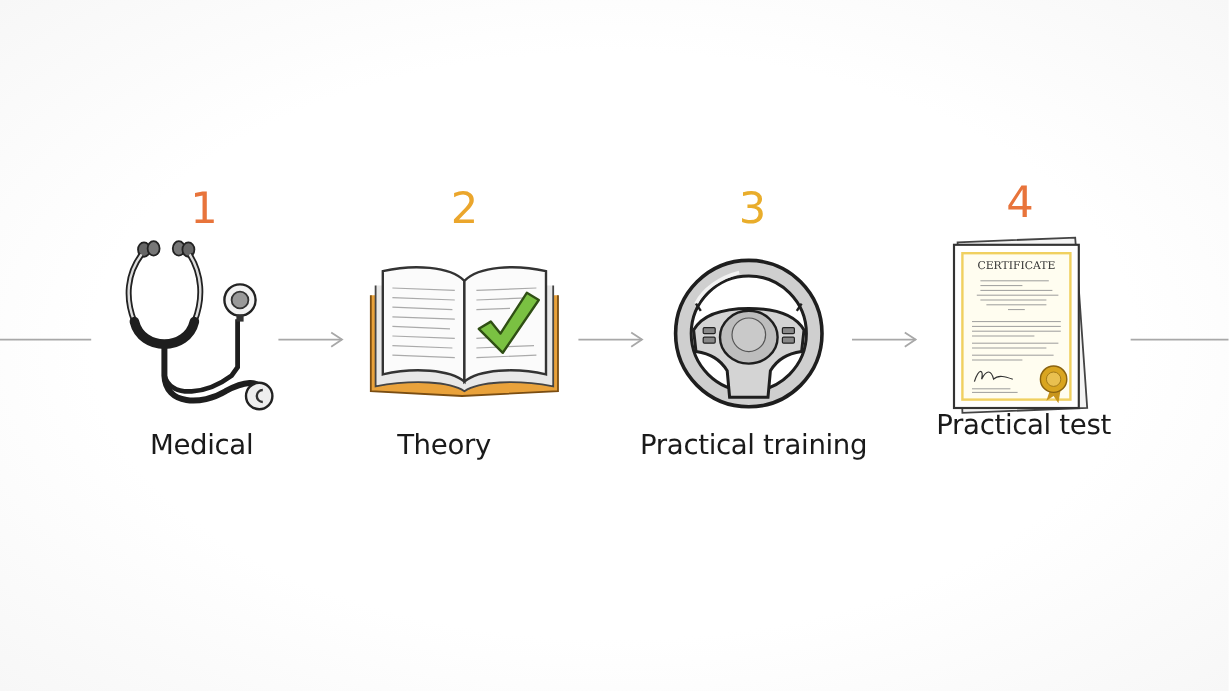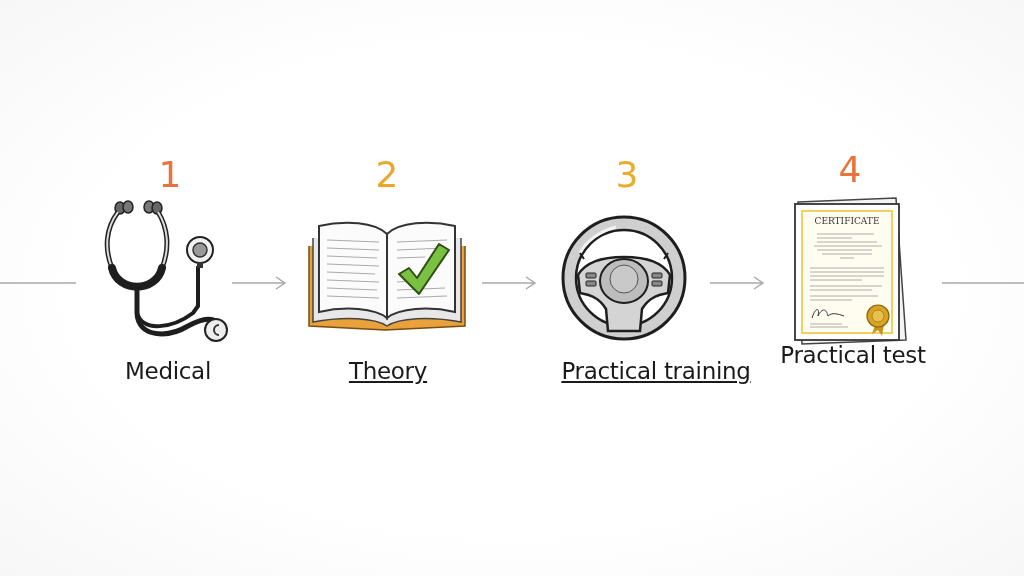--- a/index.html
+++ b/index.html
@@ -109,21 +109,21 @@
         <line x1="92" y1="24" x2="142" y2="22"></line>
         <line x1="92" y1="32" x2="140" y2="30"></line>
         <line x1="92" y1="40" x2="120" y2="39"></line>
         <line x1="92" y1="64" x2="110" y2="63"></line>
         <line x1="92" y1="72" x2="140" y2="70"></line>
         <line x1="92" y1="80" x2="142" y2="78"></line>
       </g>
 
       <path d="M94 56 L104 50 L112 60 L134 26 L144 32 L114 76 Z" fill="#7ac142" stroke="#2f4f14" stroke-width="2" stroke-linejoin="round"></path>
     </svg>
-    <div class="step-label" style="left:318px;top:358px;width:140px;text-decoration:underline;">Theory</div>
+    <div class="step-label" style="left:300px;top:358px;width:140px;">Theory</div>
   </div>
 
   <svg class="connector" style="left:480px;top:275px;" width="60" height="16">
     <line x1="2" y1="8" x2="55" y2="8" stroke="#a8a8a8" stroke-width="1.5"></line>
     <polyline points="46,2 55,8 46,14" fill="none" stroke="#a8a8a8" stroke-width="1.5"></polyline>
   </svg>
 
   <div>
     <div class="step-number" style="left:597px;top:157px;color:#e9ad2b;">3</div>
     <svg class="icon" style="left:556px;top:213px;" width="136" height="130" viewBox="0 0 136 130">
@@ -138,21 +138,21 @@
 
       <rect x="30" y="60" width="10" height="5" rx="1" fill="#888" stroke="#222" stroke-width="1"></rect>
       <rect x="30" y="68" width="10" height="5" rx="1" fill="#888" stroke="#222" stroke-width="1"></rect>
       <rect x="96" y="60" width="10" height="5" rx="1" fill="#888" stroke="#222" stroke-width="1"></rect>
       <rect x="96" y="68" width="10" height="5" rx="1" fill="#888" stroke="#222" stroke-width="1"></rect>
 
       <path d="M24 40 C 30 28, 44 18, 60 14" fill="none" stroke="#f2f2f2" stroke-width="3"></path>
       <line x1="24" y1="40" x2="28" y2="46" stroke="#1e1e1e" stroke-width="2"></line>
       <line x1="112" y1="40" x2="108" y2="46" stroke="#1e1e1e" stroke-width="2"></line>
     </svg>
-    <div class="step-label" style="left:548px;top:358px;width:216px;text-decoration:underline;">Practical training</div>
+    <div class="step-label" style="left:520px;top:358px;width:216px;">Practical training</div>
   </div>
 
   <svg class="connector" style="left:708px;top:275px;" width="60" height="16">
     <line x1="2" y1="8" x2="55" y2="8" stroke="#a8a8a8" stroke-width="1.5"></line>
     <polyline points="46,2 55,8 46,14" fill="none" stroke="#a8a8a8" stroke-width="1.5"></polyline>
   </svg>
 
   <div>
     <div class="step-number" style="left:820px;top:152px;color:#e8743b;">4</div>
     <svg class="icon" style="left:792px;top:196px;" width="116" height="150" viewBox="0 0 116 150">

